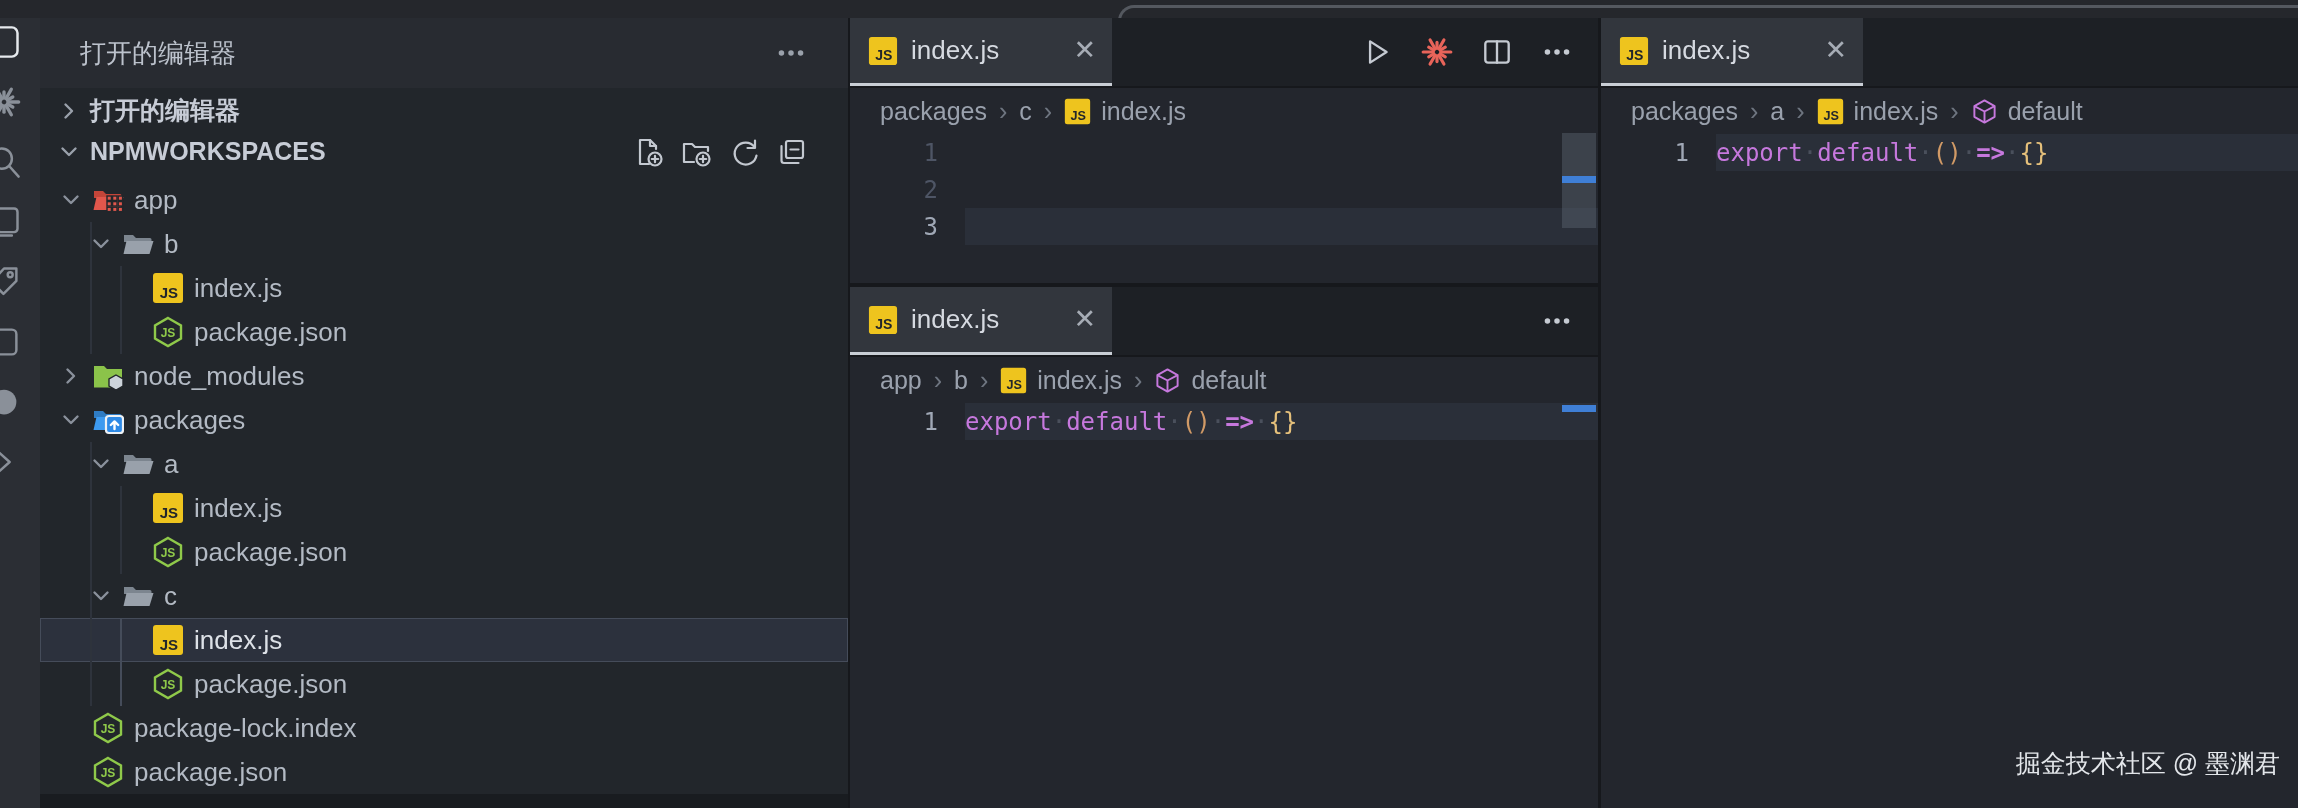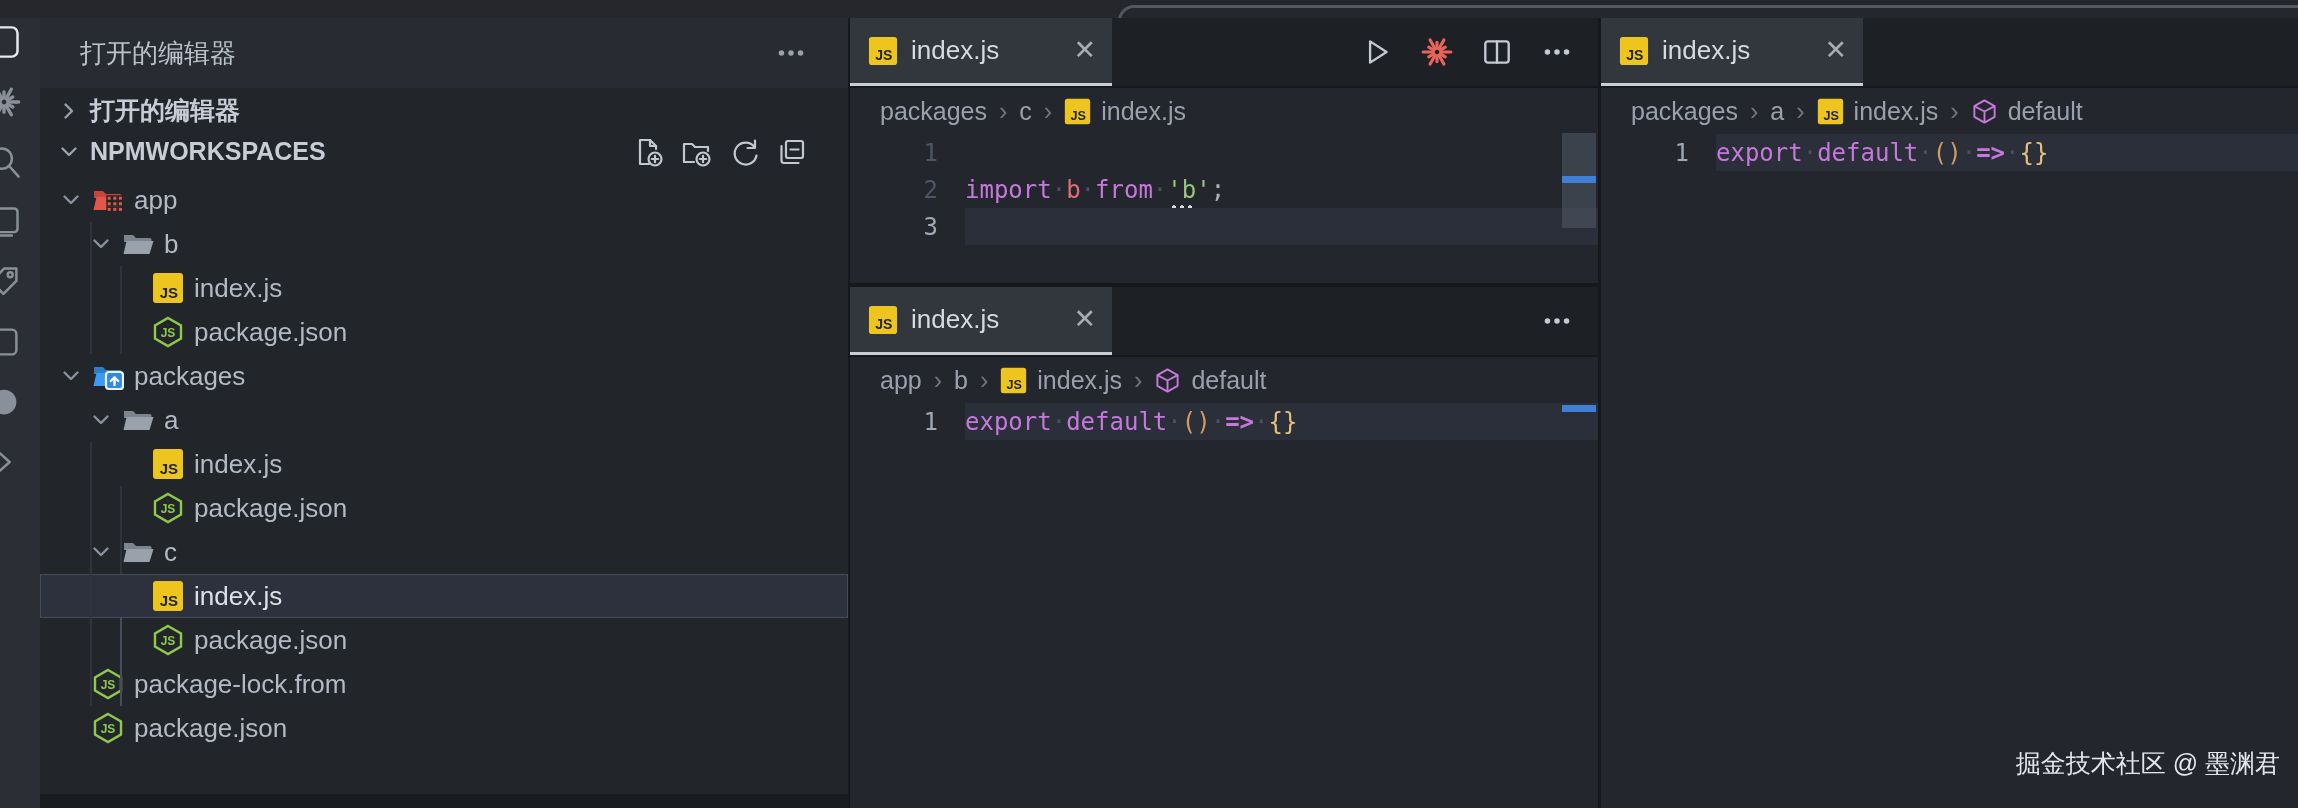--- a/index.html
+++ b/index.html
@@ -258,20 +258,34 @@
           <svg viewBox="0 0 32 32">
             <path d="M16 2 L29 9.5 V22.5 L16 30 L3 22.5 V9.5 Z" fill="none" stroke="#8fc94a" stroke-width="2.4"></path>
             <text x="16" y="21" font-size="12" font-weight="bold" text-anchor="middle" fill="#8fc94a" font-family="Liberation Sans,sans-serif">JS</text>
           </svg>
         </span>
         <span>package.json</span>
       </div>
       <div class="trow" style="padding-left: 18px;">
         <span class="chev">
           <svg viewBox="0 0 26 26">
+            <path d="M9.5 6.5 L16 13 L9.5 19.5" fill="none" stroke="currentColor" stroke-width="2.4" stroke-linecap="round" stroke-linejoin="round"></path>
+          </svg>
+        </span>
+        <span class="ficon">
+          <svg viewBox="0 0 32 32">
+            <path d="M2 6 h10 l3 3 h15 v17 a1.5 1.5 0 0 1 -1.5 1.5 H2 Z" fill="#8bc34a"></path>
+            <path d="M24 15 L31 19 V26 L24 30 L17 26 V19 Z" fill="#ccd3da" stroke="#22262b" stroke-width="1.4"></path>
+          </svg>
+        </span>
+        <span>node_modules</span>
+      </div>
+      <div class="trow" style="padding-left: 18px;">
+        <span class="chev">
+          <svg viewBox="0 0 26 26">
             <path d="M6.5 9.5 L13 16 L19.5 9.5" fill="none" stroke="currentColor" stroke-width="2.4" stroke-linecap="round" stroke-linejoin="round"></path>
           </svg>
         </span>
         <span class="ficon">
           <svg viewBox="0 0 32 32">
             <path d="M2 7 h9 l3 3 h14 a1.5 1.5 0 0 1 1.5 1.5 V14 H2 Z" fill="#2f7cc4"></path>
             <path d="M4.5 13 h27 l-4 13 H1.5 Z" fill="#3d9af0"></path>
             <rect x="14" y="12" width="17" height="17" rx="3" fill="#2e8ae6" stroke="#eef1f5" stroke-width="2.2"></rect>
             <path d="M22.5 25 V18 M18.8 21 L22.5 17.4 L26.2 21" fill="none" stroke="#ffffff" stroke-width="2.4" stroke-linecap="round" stroke-linejoin="round"></path>
           </svg>
@@ -342,21 +356,21 @@
         </span>
         <span>package.json</span>
       </div>
       <div class="trow" style="padding-left: 52px;">
         <span class="ficon">
           <svg viewBox="0 0 32 32">
             <path d="M16 2 L29 9.5 V22.5 L16 30 L3 22.5 V9.5 Z" fill="none" stroke="#8fc94a" stroke-width="2.4"></path>
             <text x="16" y="21" font-size="12" font-weight="bold" text-anchor="middle" fill="#8fc94a" font-family="Liberation Sans,sans-serif">JS</text>
           </svg>
         </span>
-        <span>package-lock.from</span>
+        <span>package-lock.index</span>
       </div>
       <div class="trow" style="padding-left: 52px;">
         <span class="ficon">
           <svg viewBox="0 0 32 32">
             <path d="M16 2 L29 9.5 V22.5 L16 30 L3 22.5 V9.5 Z" fill="none" stroke="#8fc94a" stroke-width="2.4"></path>
             <text x="16" y="21" font-size="12" font-weight="bold" text-anchor="middle" fill="#8fc94a" font-family="Liberation Sans,sans-serif">JS</text>
           </svg>
         </span>
         <span>package.json</span>
       </div>
@@ -441,21 +455,20 @@
         </span>
         <span>index.js</span>
       </span>
     </div>
     <div class="code">
       <div class="cline">
         <span class="lnum">1</span>
       </div>
       <div class="cline">
         <span class="lnum">2</span>
-        <span class="ctext"><span class="tok kw">import</span><span class="ws">·</span><span class="tok var">b</span><span class="ws">·</span><span class="tok kw">from</span><span class="ws">·</span><span class="tok str hint">'b'</span><span class="tok punc">;</span></span>
       </div>
       <div class="cline current">
         <span class="lnum">3</span>
         <span class="ctext"></span>
       </div>
     </div>
     <div class="scroll-slider"></div>
     <div class="cursor-marker"></div>
   </div>
 <div class="group" id="g1">

